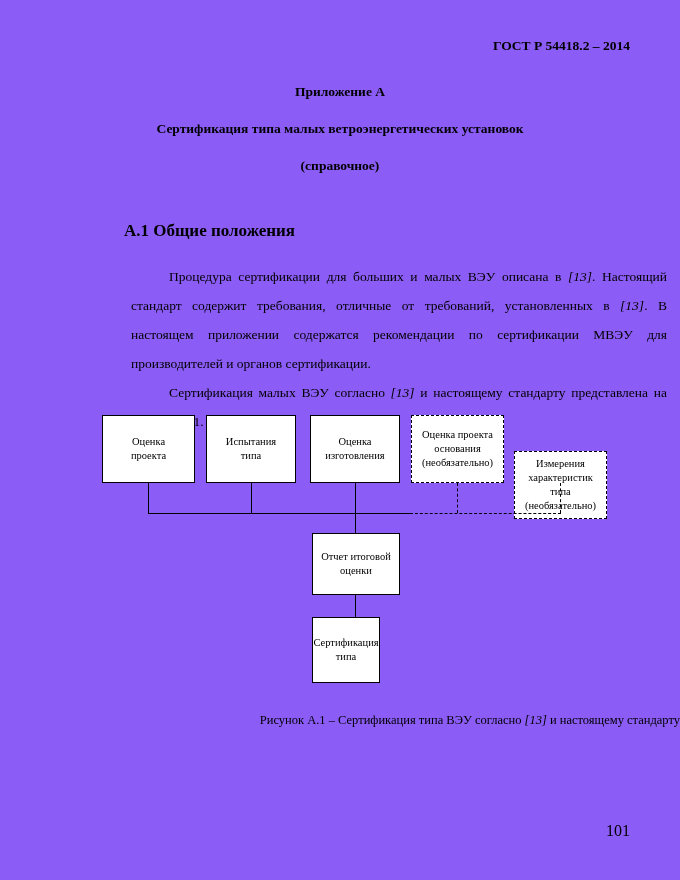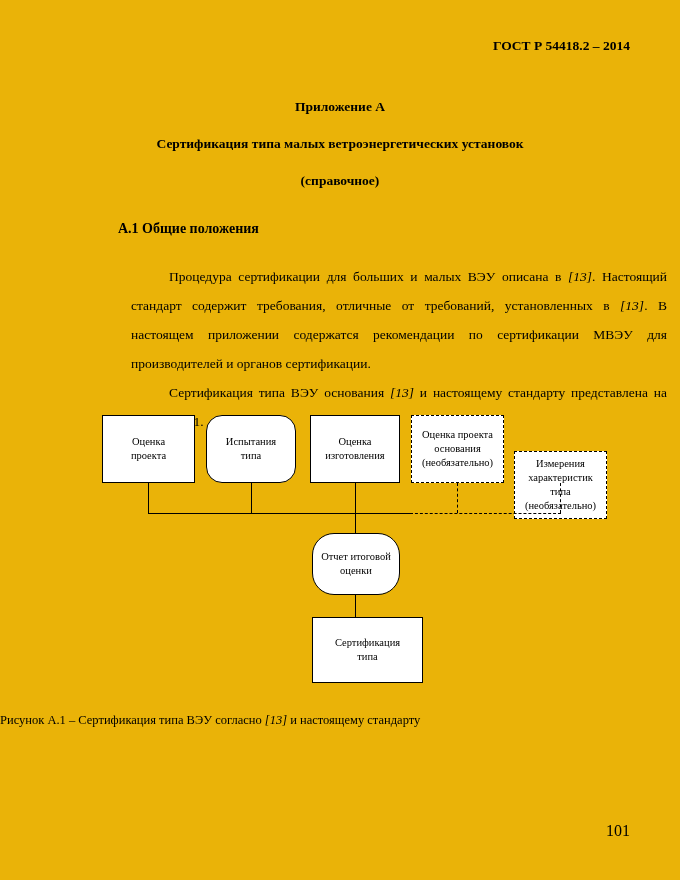--- a/index.html
+++ b/index.html
@@ -2,49 +2,49 @@
 <html><head>
 <meta charset="utf-8">
 <style>
   * { margin: 0; padding: 0; box-sizing: border-box; }
   html, body { background: #ffffff; }
   .page {
     position: relative;
     width: 680px;
     height: 880px;
     margin: 0 auto;
-    background: #eab308;
+    background: #8b5cf6;
     color: #000000;
     font-family: "Liberation Serif", "DejaVu Serif", serif;
     overflow: hidden;
   }
   .doc-header {
     position: absolute;
     top: 38px;
     right: 50px;
     font-size: 13.5px;
     font-weight: bold;
   }
   .titles {
     position: absolute;
-    top: 99px;
+    top: 84px;
     left: 0;
     width: 100%;
     text-align: center;
   }
   .title-line {
     font-size: 13.5px;
     font-weight: bold;
     margin-bottom: 21px;
   }
   .section-heading {
     position: absolute;
     top: 221px;
-    left: 118px;
-    font-size: 14px;
+    left: 124px;
+    font-size: 17px;
     font-weight: bold;
   }
   .body-text {
     position: absolute;
     top: 262px;
     left: 95px;
     width: 536px;
     font-size: 13.5px;
     line-height: 29px;
     text-align: justify;
@@ -86,21 +86,21 @@
     height: 0;
     border-top: 1px solid #000;
   }
   .hline.dashed { border-top-style: dashed; }
 
   .figure-caption {
     position: absolute;
     top: 713px;
     left: 0;
     width: 100%;
-    text-align: left;
+    text-align: right;
     font-size: 12.5px;
   }
   .page-number {
     position: absolute;
     top: 822px;
     right: 50px;
     font-size: 16px;
   }
 </style>
 </head>
@@ -113,28 +113,28 @@
   <div class="titles">
     <div class="title-line">Приложение А</div>
     <div class="title-line">Сертификация типа малых ветроэнергетических установок</div>
     <div class="title-line">(справочное)</div>
   </div>
 
   <div class="section-heading">А.1 Общие положения</div>
 
   <div class="body-text">
     <p><span>Процедура сертификации для больших и малых ВЭУ описана в </span><span class="ref">[13]</span><span>. Настоящий стандарт содержит требования, отличные от требований, установленных в </span><span class="ref">[13]</span><span>. В настоящем приложении содержатся рекомендации по сертификации МВЭУ для производителей и органов сертификации.</span></p>
-    <p><span>Сертификация типа ВЭУ основания </span><span class="ref">[13]</span><span> и настоящему стандарту представлена на рисунке А.1.</span></p>
+    <p><span>Сертификация малых ВЭУ согласно </span><span class="ref">[13]</span><span> и настоящему стандарту представлена на рисунке А.1.</span></p>
   </div>
 
   <div class="diagram">
 
     <div class="dbox" style="left:2px;   top:0; width:93px; height:68px;">Оценка
 проекта</div>
-    <div class="dbox" style="left:106px; top:0; width:90px; height:68px;border-radius:16px;">Испытания
+    <div class="dbox" style="left:106px; top:0; width:90px; height:68px;">Испытания
 типа</div>
     <div class="dbox" style="left:210px; top:0; width:90px; height:68px;">Оценка
 изготовления</div>
     <div class="dbox dashed" style="left:311px; top:0; width:93px; height:68px;">Оценка проекта
 основания
 (необязательно)</div>
     <div class="dbox dashed" style="left:414px; top:0; width:93px; height:68px;margin-top:36px;">Измерения
 характеристик
 типа
 (необязательно)</div>
@@ -143,26 +143,26 @@
     <div class="vline" style="left:151px; top:68px; height:30px;"></div>
     <div class="vline" style="left:255px; top:68px; height:30px;"></div>
     <div class="vline dashed" style="left:357px; top:68px; height:30px;"></div>
     <div class="vline dashed" style="left:460px; top:68px; height:30px;"></div>
 
     <div class="hline" style="left:48px;  top:98px; width:262px;"></div>
     <div class="hline dashed" style="left:310px; top:98px; width:151px;"></div>
 
     <div class="vline" style="left:255px; top:98px; height:20px;"></div>
 
-    <div class="dbox" style="left:212px; top:118px; width:88px; height:62px;border-radius:22px;">Отчет итоговой
+    <div class="dbox" style="left:212px; top:118px; width:88px; height:62px;">Отчет итоговой
 оценки</div>
 
     <div class="vline" style="left:255px; top:180px; height:22px;"></div>
 
-    <div class="dbox" style="left:212px; top:202px; width:111px; height:66px;">Сертификация
+    <div class="dbox" style="left:212px; top:202px; width:68px; height:66px;">Сертификация
 типа</div>
 
   </div>
 
   <div class="figure-caption"><span>Рисунок А.1 – Сертификация типа ВЭУ согласно </span><span class="ref">[13]</span><span> и настоящему стандарту</span></div>
 
   <div class="page-number">101</div>
 
 </div>
 

